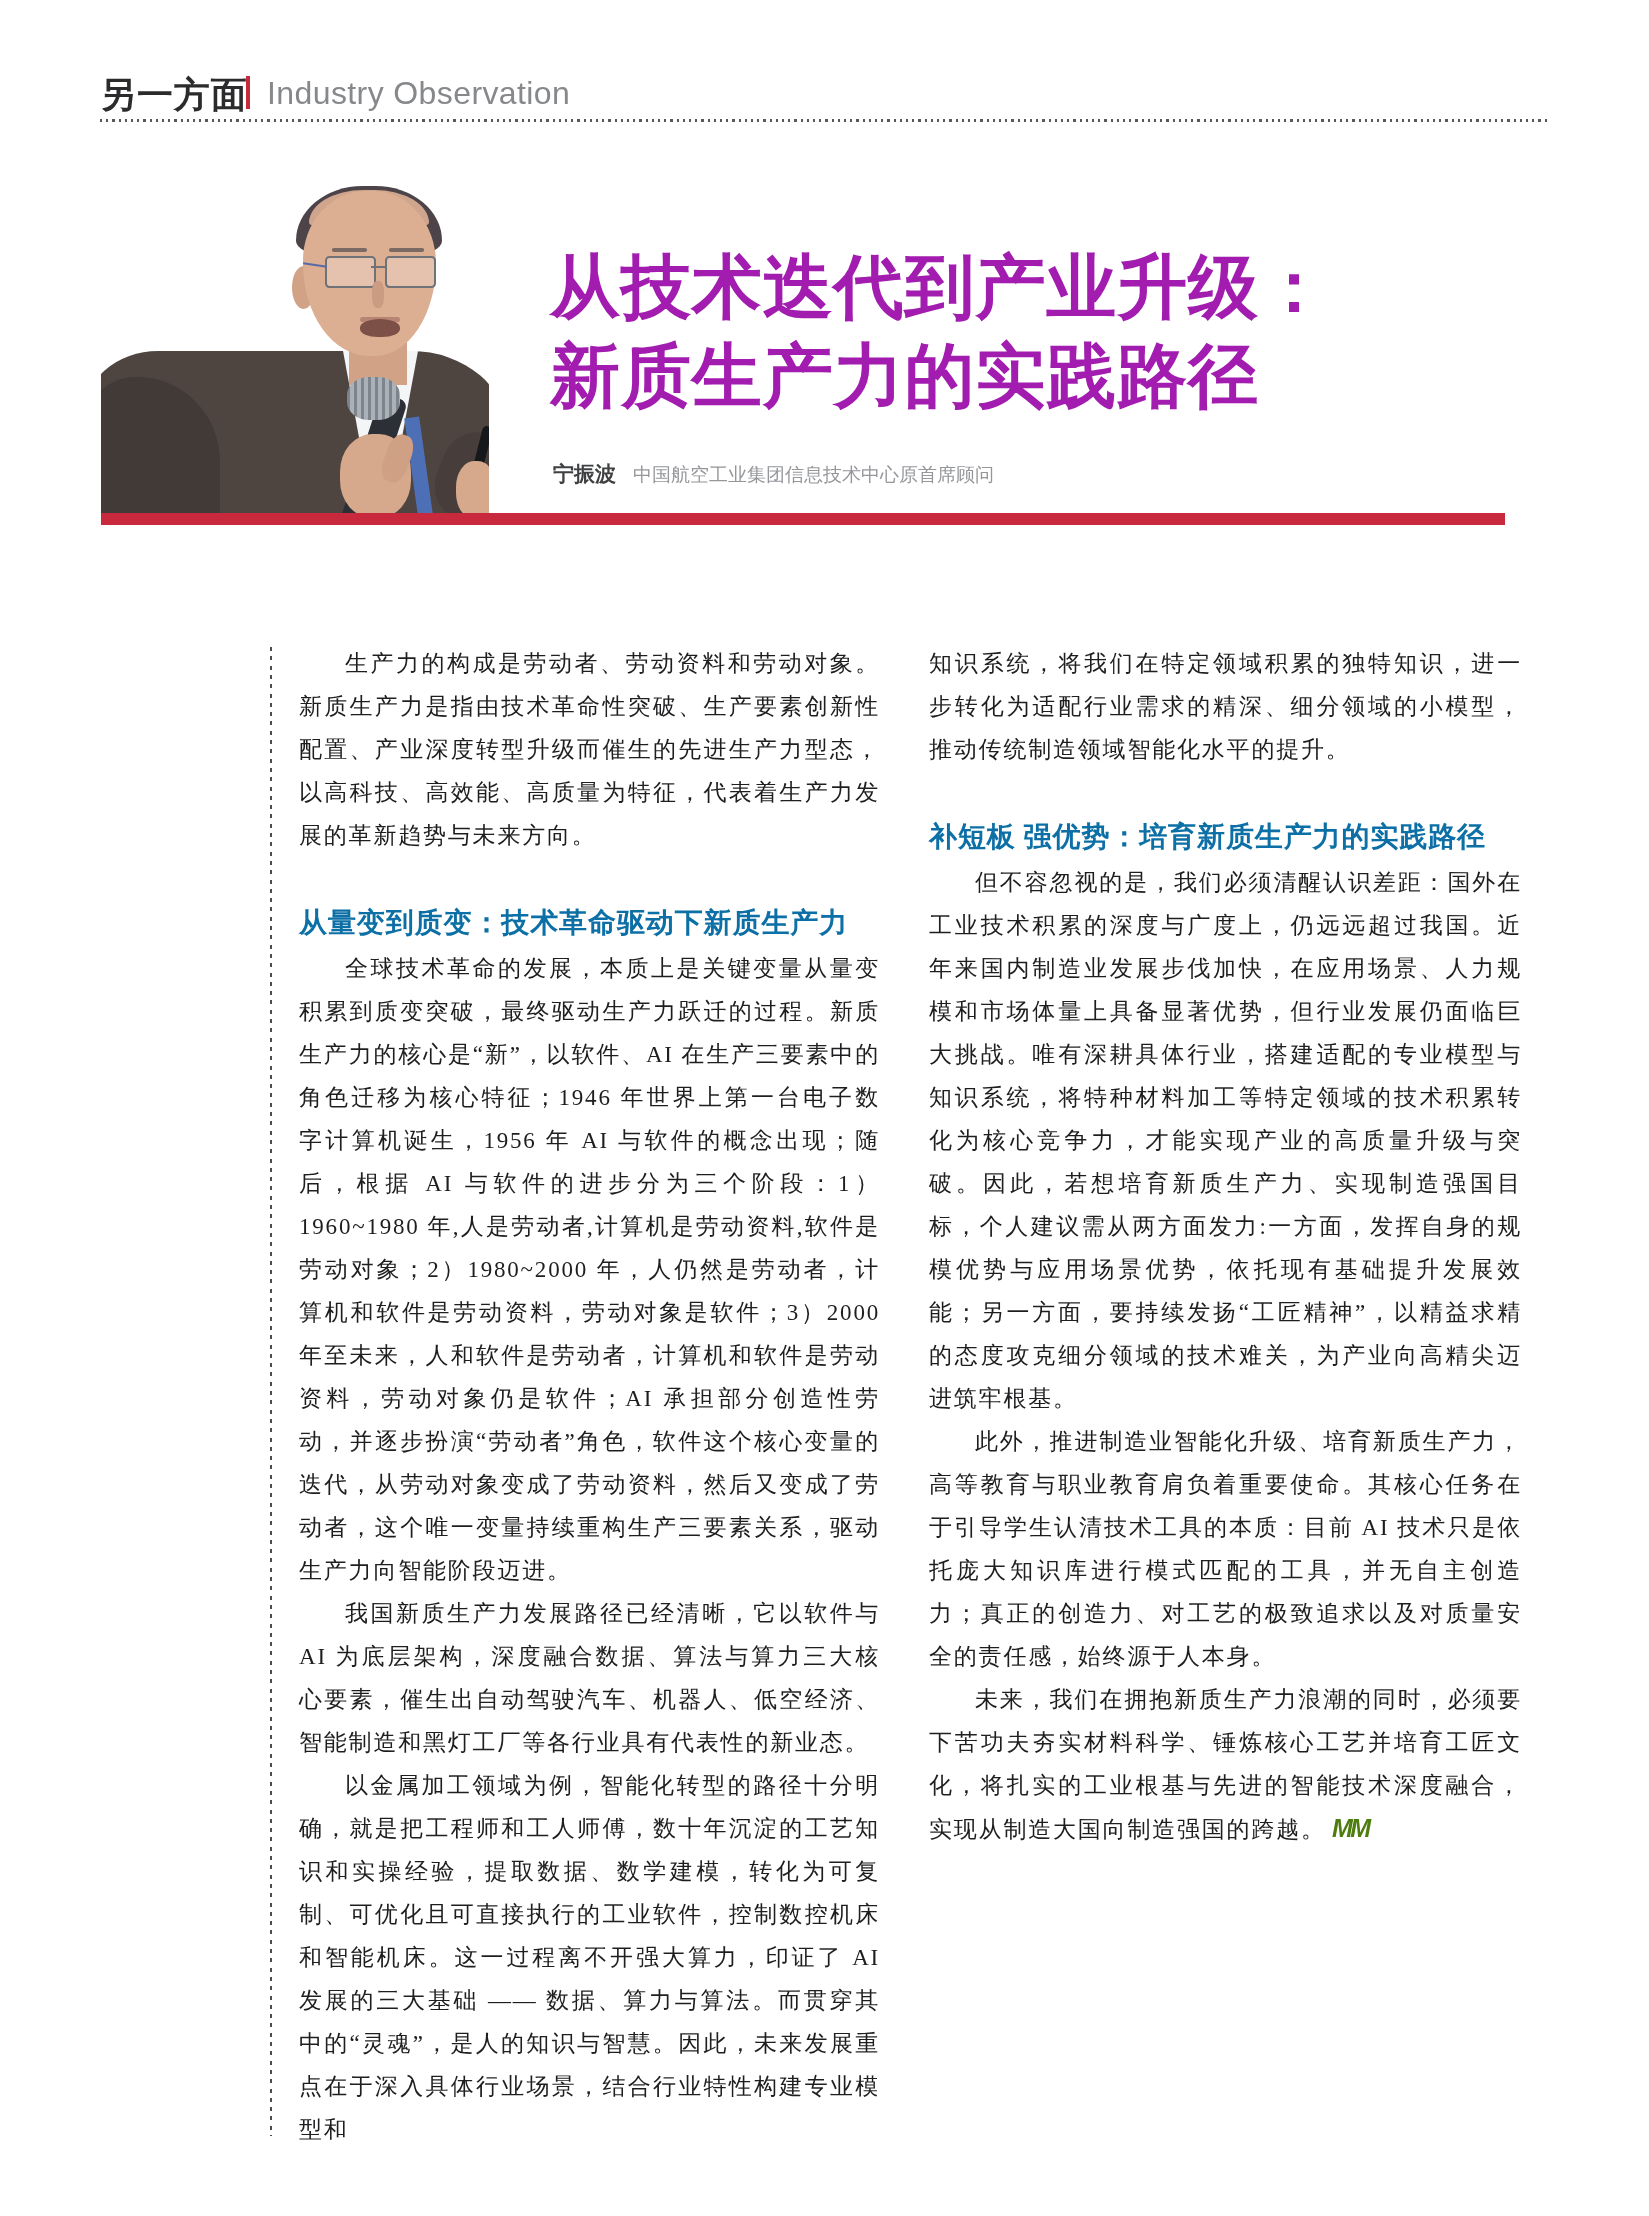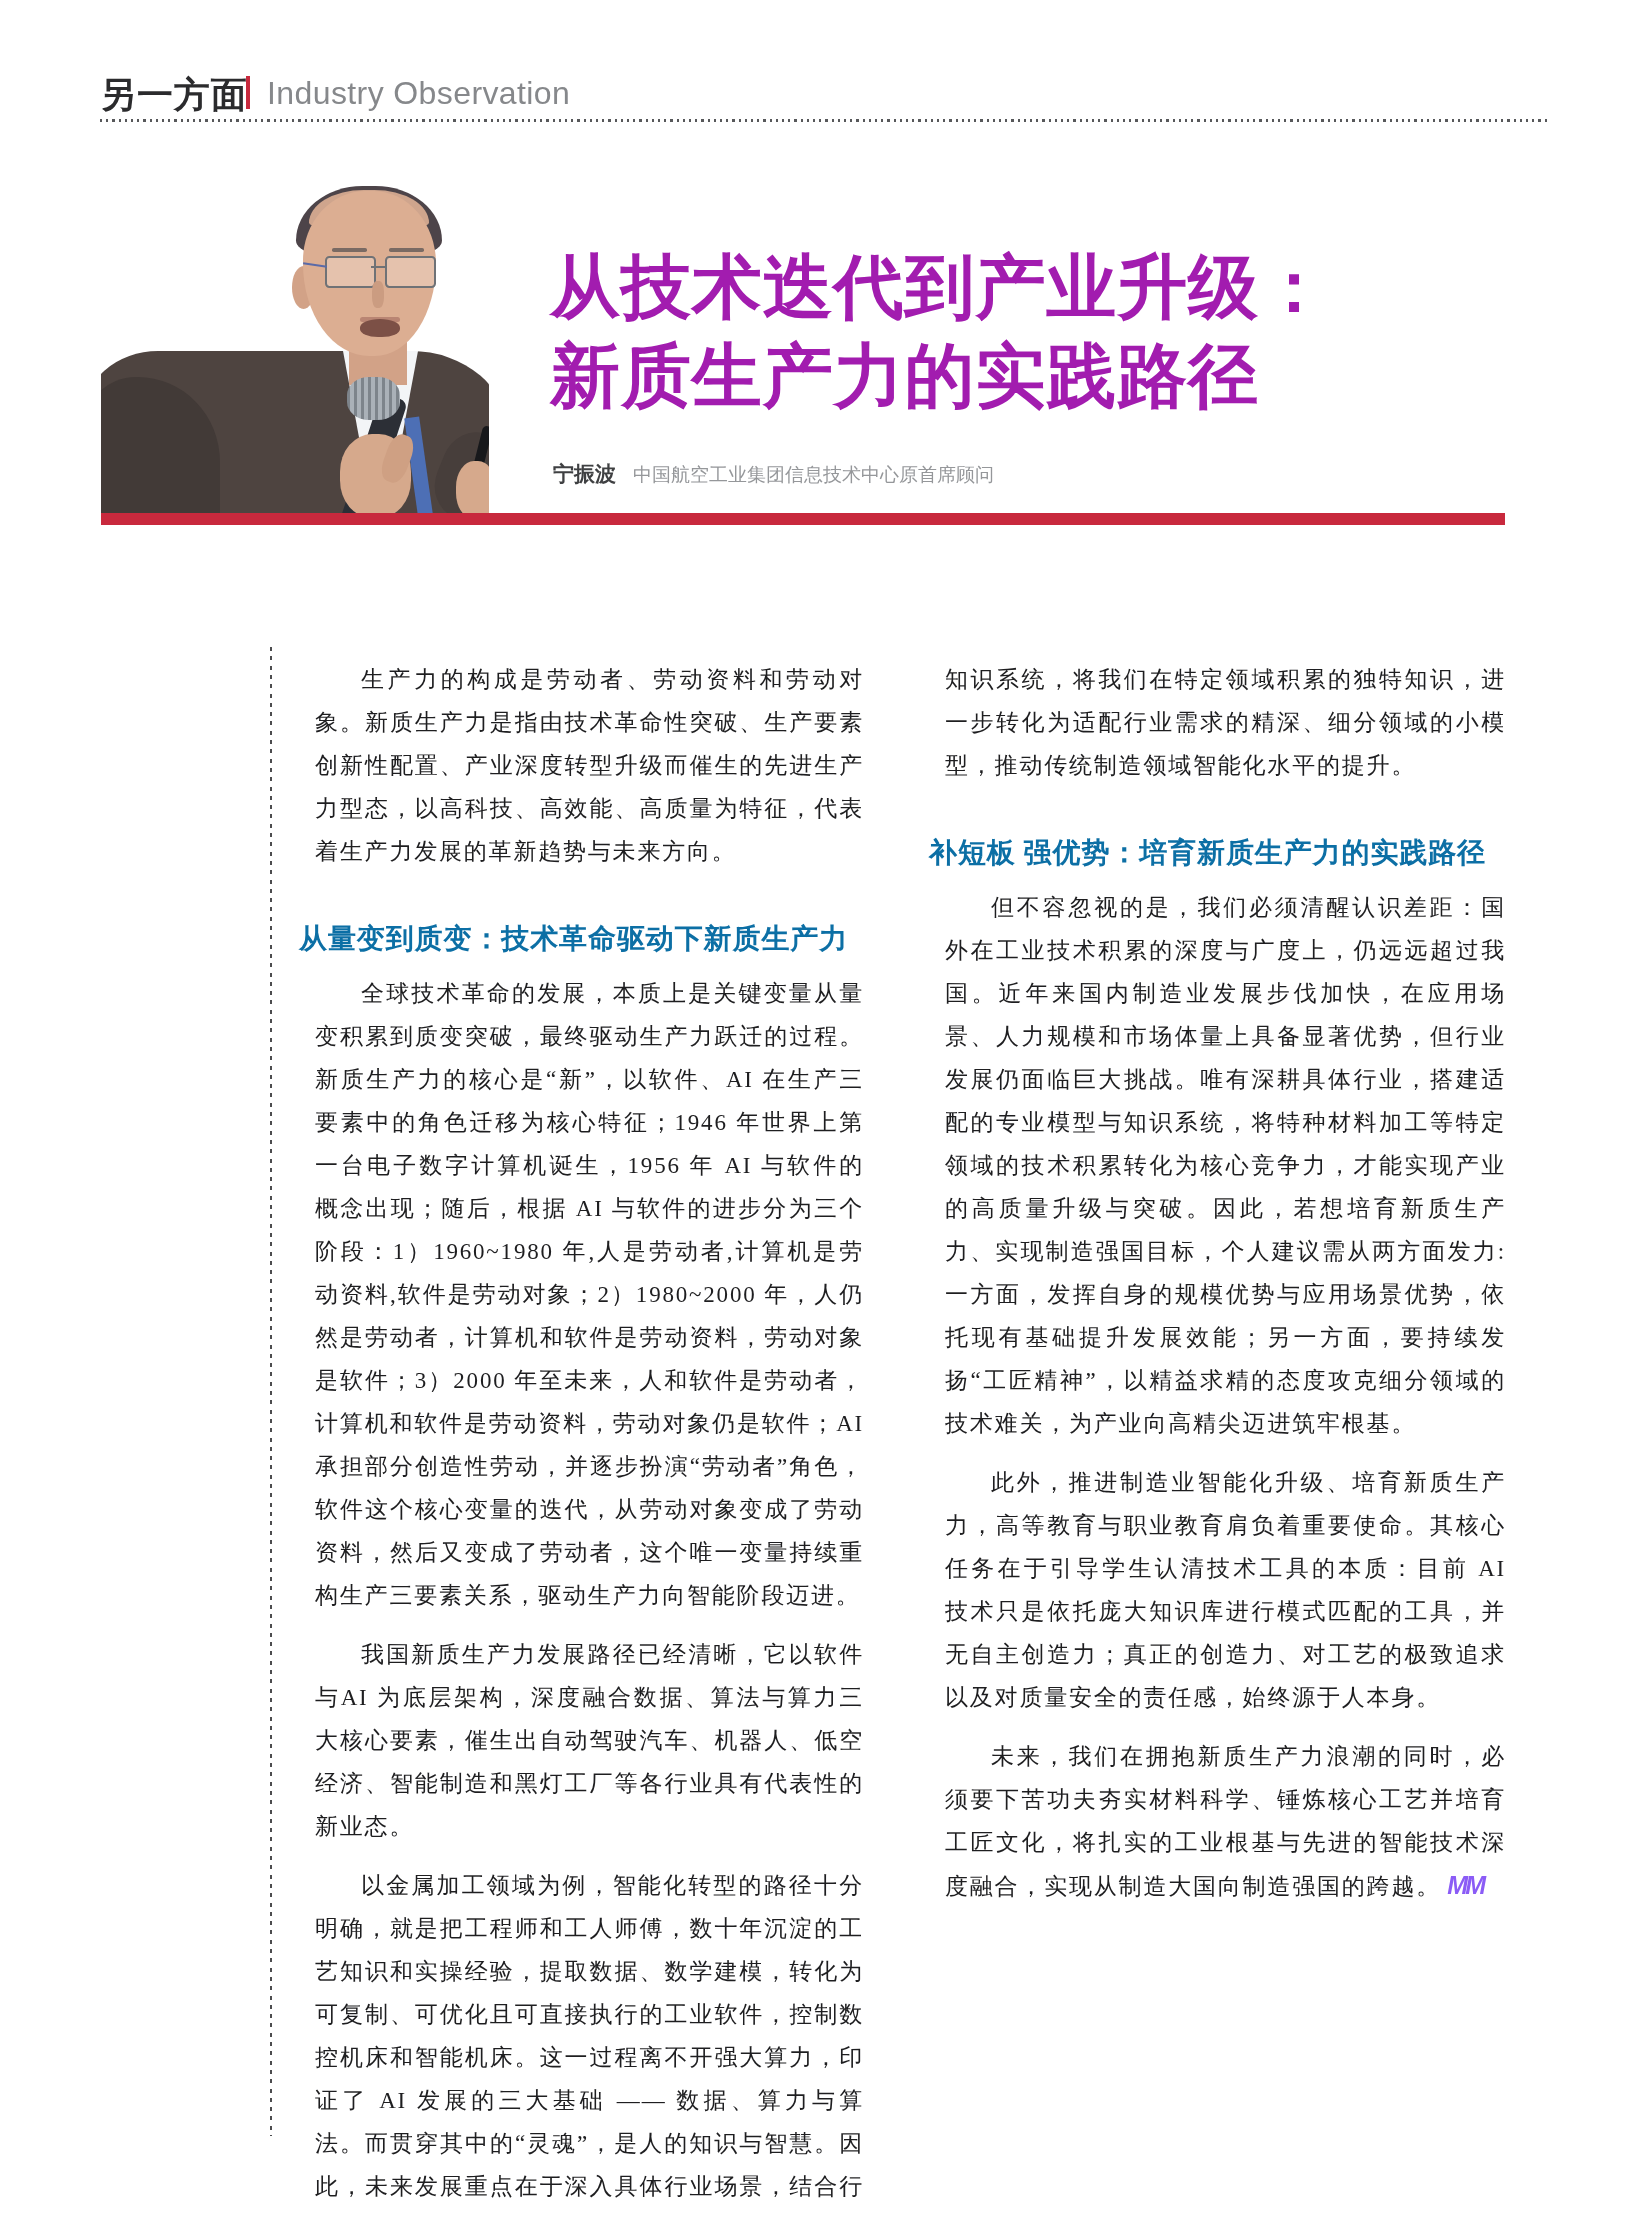--- a/index.html
+++ b/index.html
@@ -88,30 +88,30 @@
     position:absolute;left:270px;top:647px;width:2.2px;height:1489px;
     background-image:repeating-linear-gradient(180deg,#4c4c4e 0 4px,transparent 4px 9.3px);
   }
   .col{
     position:absolute;top:642px;
     font-size:23px;line-height:43px;letter-spacing:1.8px;
     text-align:justify;color:#1e1e20;
   }
   .col-left{left:299px;width:581px;}
   .col-right{left:929px;width:593px;}
-  .col p{margin:16px;text-indent:2em;}
+  .col p{margin:0;text-indent:2em;}
   .col p.noindent{text-indent:0;}
   .col h2{
     font-family:Liberation Serif, serif;
     font-size:28px;line-height:35px;font-weight:700;color:#0c6fa5;
     letter-spacing:0.9px;margin:48px 0 7px 0;white-space:nowrap;
   }
   .end-mark{
     font-family:"Liberation Sans","DejaVu Sans",sans-serif;
-    font-size:25px;font-weight:800;color:#8b5cf6;letter-spacing:-2.7px;
+    font-size:25px;font-weight:800;color:#4d7c0f;letter-spacing:-2.7px;
     font-style:italic;margin-left:6.2px;
   }
 </style>
 </head>
 <body>
 
 <div id="page">
 
   <div class="hdr-cn">另一方面</div>
   <div class="hdr-sep"></div>

